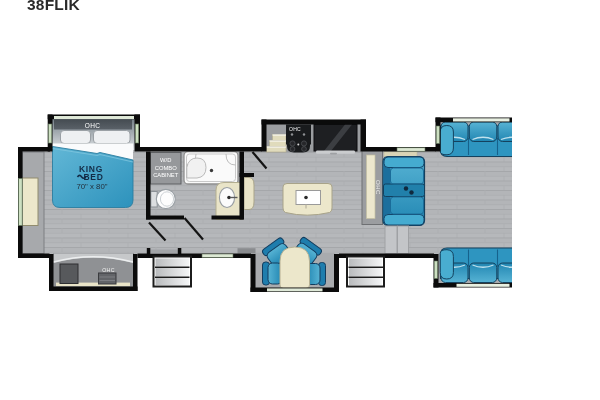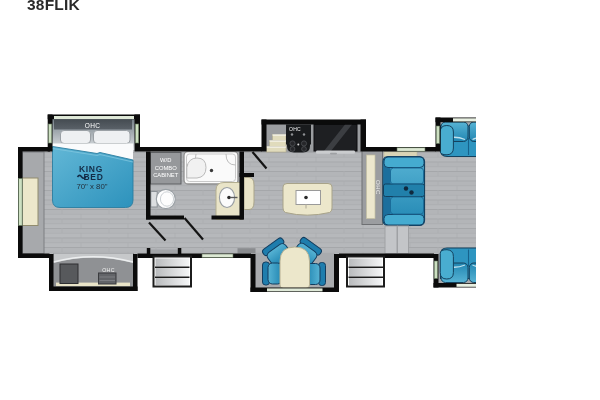--- a/index.html
+++ b/index.html
@@ -1,16 +1,16 @@
 <!DOCTYPE html>
 <html><head>
 <meta charset="utf-8">
 <style>
   html,body{margin:0;padding:0;background:#ffffff;}
-  .page{position:relative;width:476px;height:400px;overflow:hidden;background:#4d7c0f;
+  .page{position:relative;width:512px;height:400px;overflow:hidden;background:#4d7c0f;
         font-family:"Liberation Sans", sans-serif;}
   svg{position:absolute;left:0;top:0;}
 </style>
 </head>
 <body>
 <div class="page">
 <svg width="600" height="400" viewBox="0 0 600 400">
 <defs>
   <pattern id="fl" width="47" height="9.5" patternUnits="userSpaceOnUse">
     <rect width="47" height="9.5" fill="#b3b5b8"></rect>

